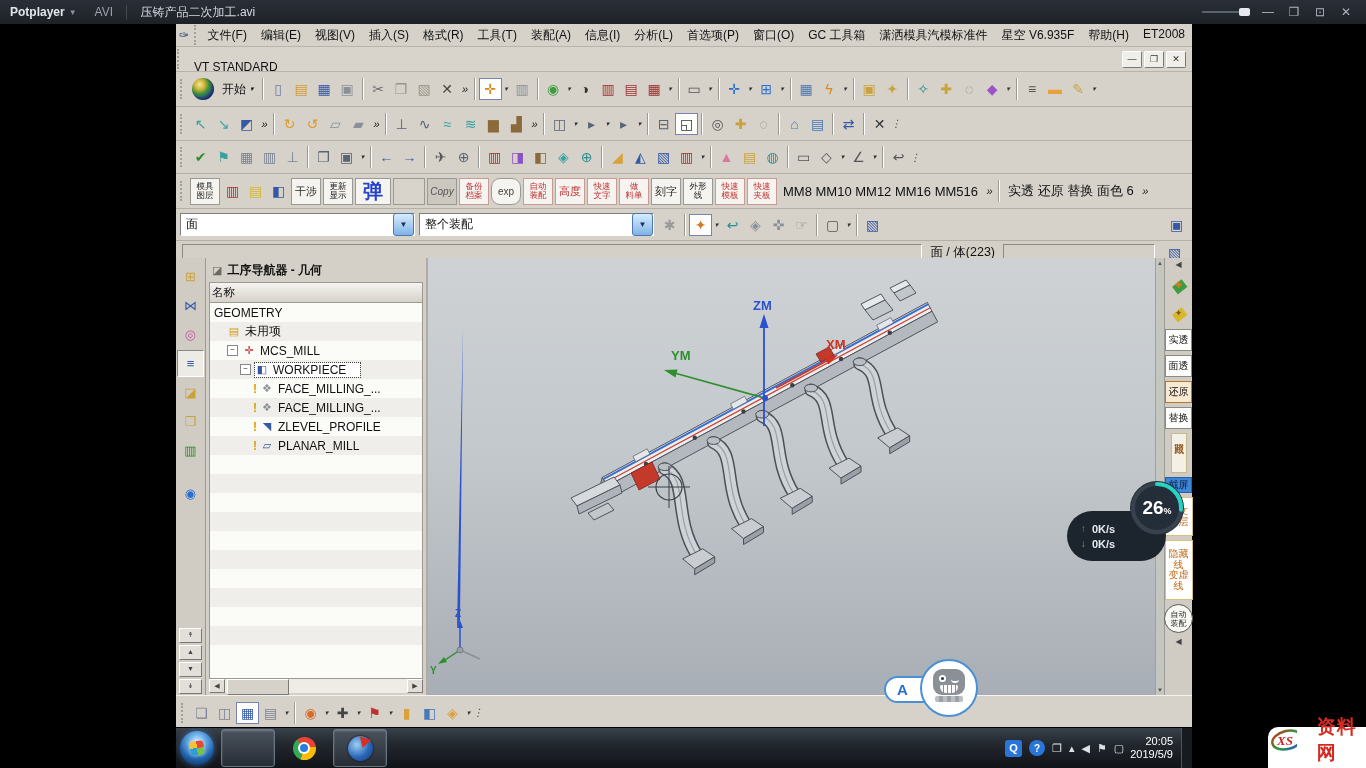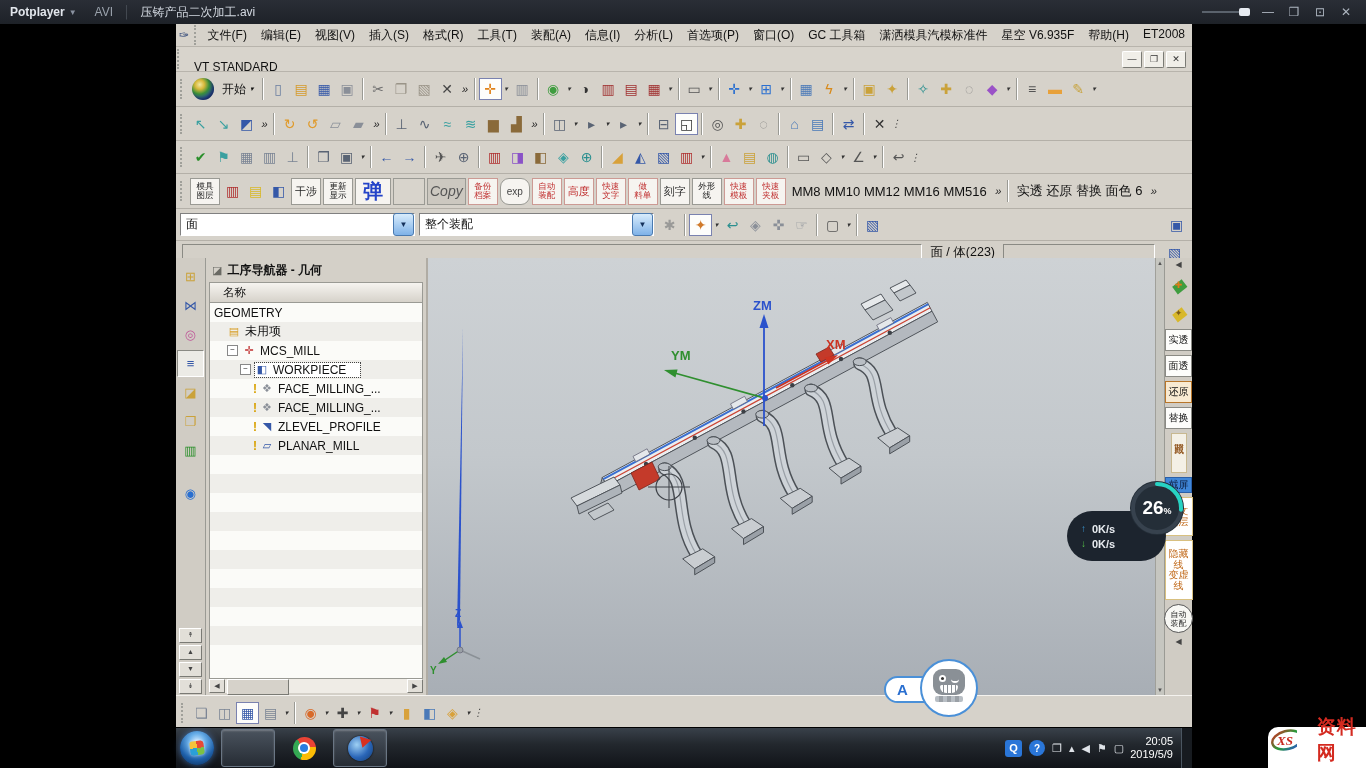--- a/index.html
+++ b/index.html
@@ -47,21 +47,21 @@
     background:radial-gradient(circle at 35% 30%,#f0e8a0 0%,#d8b83a 22%,#3a8f3a 45%,#2a4fa8 70%,#18306a 100%);
     box-shadow:inset -2px -2px 3px rgba(0,0,0,.4);}
   .mmtext{font-size:13px;color:#111;padding:0 5px;white-space:nowrap;}
   .cnbtn{border:1px solid #9a9a94;background:#f6f4f0;font-size:11px;min-width:24px;height:25px;margin:0 1px;
     display:flex;flex-direction:column;justify-content:center;align-items:center;line-height:11px;color:#222;white-space:nowrap;padding:0 2px;}
   .cnbtn i{font-style:normal;display:block;text-align:center;}
   .cnbtn.tiny{font-size:8.5px;line-height:9px;}
   .cnbtn.red{color:#c03030;border-color:#cc9a94;}
   .cnbtn.big{font-size:20px;font-weight:bold;color:#2343c8;width:30px;}
   .cnbtn.blank{width:26px;background:#d8d4cc;}
-  .cnbtn.copyb{font-size:14px;font-style:italic;color:#555;background:#ccc8c0;}
+  .cnbtn.copyb{font-size:10px;font-style:italic;color:#555;background:#ccc8c0;}
   .cnbtn.expb{border-radius:9px;font-size:10px;color:#444;}
   
   #row5{height:31px;display:flex;align-items:center;background:#d6d2ca;border-bottom:1px solid #b4b0a8;padding:0 4px;gap:4px;}
   .selbox{display:flex;height:21px;border:1px solid;border-color:#808080 #fff #fff #808080;background:#fff;
     width:228px;align-items:center;font-size:12px;padding-left:5px;}
   .selbtn{margin-left:auto;width:19px;height:21px;background:linear-gradient(#d8ecfc,#7fb2e8);
     border:1px solid #4a7ab0;color:#14305a;display:flex;align-items:center;justify-content:center;font-size:8px;border-radius:3px;}
   #row5icons{display:flex;align-items:center;}
   #row5 .edge{margin-left:auto;}
   
@@ -79,21 +79,21 @@
   .resico.sel{background:#ecebe6;border-color:#8a8a84 #fff #fff #8a8a84;}
   .resgap{height:14px;}
   .resscroll{width:21px;height:13px;margin:1px 0;background:#e2dfd8;border:1px solid;border-color:#fff #7a7a74 #7a7a74 #fff;
     font-size:7px;line-height:11px;text-align:center;color:#444;}
   .resbar-spacer{flex:1;}
   
   #navigator{width:220px;background:#d4d0c8;border-right:2px solid #b0aca4;display:flex;flex-direction:column;}
   #nav-header{height:24px;display:flex;align-items:center;font-size:12px;font-weight:bold;gap:5px;padding-left:6px;}
   #nav-header .hico{font-weight:normal;color:#6a6a64;font-size:11px;}
   #nav-colhead{height:19px;margin:0 3px;background:linear-gradient(#f6f4f0,#d6d2ca);border:1px solid #9a9a94;
-    font-size:11.5px;display:flex;align-items:center;padding-left:13px;}
+    font-size:11.5px;display:flex;align-items:center;padding-left:2px;}
   #tree-wrap{flex:1;margin:0 3px;background:#fbfbf8;border:1px solid #9a9a94;border-top:none;overflow:hidden;
     display:flex;flex-direction:column;}
   .trow{height:19px;display:flex;align-items:center;font-size:12px;color:#111;flex:0 0 19px;}
   #tree-rows .trow:nth-child(even){background:#efeeea;}
   .texp{width:9px;height:9px;border:1px solid #888;background:#fff;font-size:8px;line-height:7px;text-align:center;
     margin-right:4px;color:#333;font-style:normal;flex:0 0 9px;}
   .twarn{color:#d8a000;font-weight:bold;margin-right:3px;font-size:12px;font-style:normal;}
   .ticon{width:14px;margin-right:4px;font-size:11px;text-align:center;font-style:normal;}
   .selwrap{display:flex;align-items:center;outline:1px dotted #444;background:#fff;padding-right:14px;}
   

